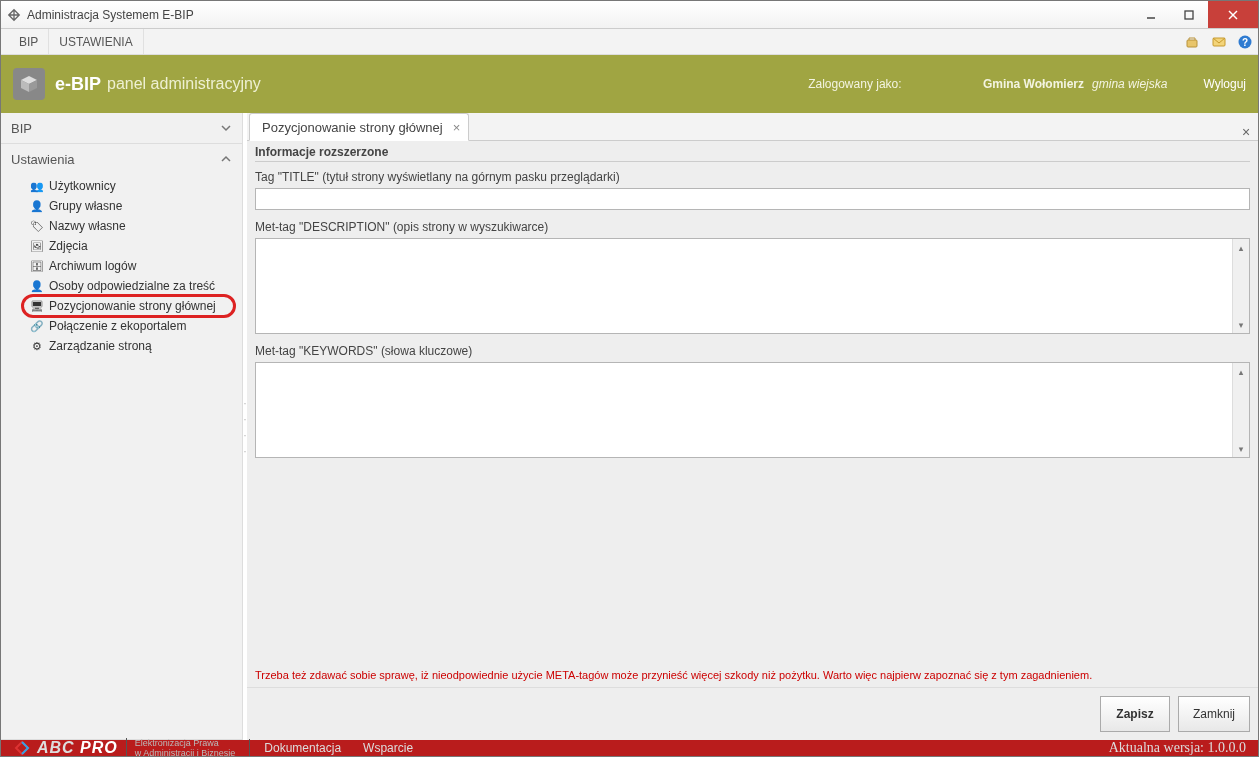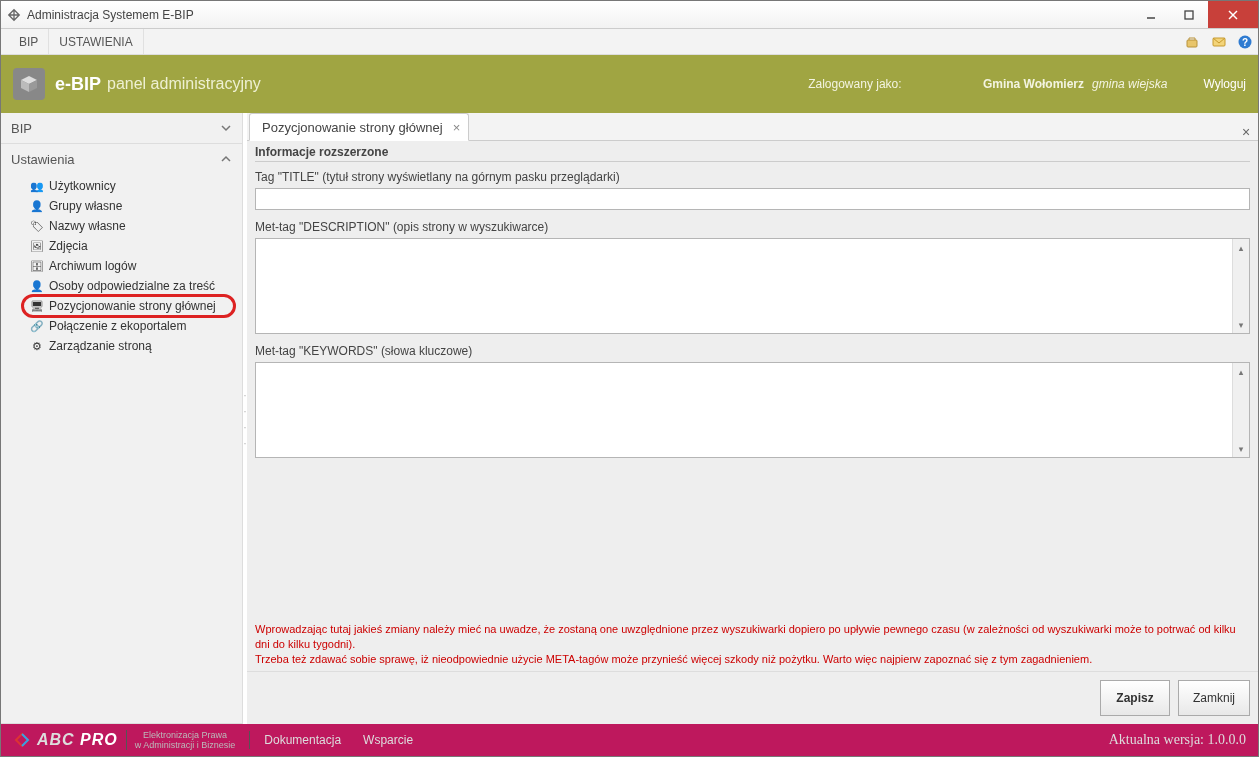--- a/index.html
+++ b/index.html
@@ -69,21 +69,21 @@
 .ta-scroll .arr { height:17px; display:flex; align-items:center; justify-content:center; color:#777; font-size:9px; }
 .ta-scroll .track { flex:1; background:#f0f0f0; }
 
 .form-spacer { flex:1; }
 .warning-text { color:#c00; font-size:11px; padding: 8px 8px 4px 8px; line-height:15px; }
 .button-row { display:flex; justify-content:flex-end; gap:8px; padding:8px; border-top:1px solid #ddd; background:#eee; }
 .btn { min-width:70px; height:36px; border:1px solid #aaa; background:linear-gradient(#fff,#e8e8e8); font-size:12px; color:#333; padding:0 14px; }
 .btn.primary { font-weight:bold; }
 
 
-.footer { height: 32px; background:#be185d; color:#ddd; display:flex; align-items:center; padding:0 12px; font-size:12px;text-align:center; }
+.footer { height: 16px; background:#b91c1c; color:#ddd; display:flex; align-items:center; padding:0 12px; font-size:12px; }
 .footer .logo-mark { width:18px; height:18px; margin-right:6px; display:flex; align-items:center; justify-content:center; }
 .footer .abc { font-weight:bold; font-size:16px; font-style:italic; letter-spacing:1px; }
 .footer .abc .pro { color:#fff; }
 .footer .tagline { font-size:9px; line-height:10px; color:#bbb; margin-left:8px; border-left:1px solid #555; padding-left:8px; }
 .footer .sep { width:1px; height:18px; background:#555; margin:0 14px; }
 .footer .flink { color:#ddd; margin-right:22px; }
 .footer .spacer { flex:1; }
 .footer .ver-label { font-family: "Times New Roman", serif; font-size:14px; }
 </style>
 </head>
@@ -263,21 +263,20 @@
         <div class="ta-scroll">
             <div class="arr">▴</div>
             <div class="track"></div>
             <div class="arr">▾</div>
           </div>
       </div>
 
       <div class="form-spacer"></div>
 
       <div class="warning-text">
-        <div>Wprowadzając tutaj jakieś zmiany należy mieć na uwadze, że zostaną one uwzględnione przez wyszukiwarki dopiero po upływie pewnego czasu (w zależności od wyszukiwarki może to potrwać od kilku dni do kilku tygodni).</div>
         <div>Trzeba też zdawać sobie sprawę, iż nieodpowiednie użycie META-tagów może przynieść więcej szkody niż pożytku. Warto więc najpierw zapoznać się z tym zagadnieniem.</div>
       </div>
 
       <div class="button-row">
         <button class="btn primary">Zapisz</button>
         <button class="btn">Zamknij</button>
       </div>
     </div>
   </div>
 </div>

